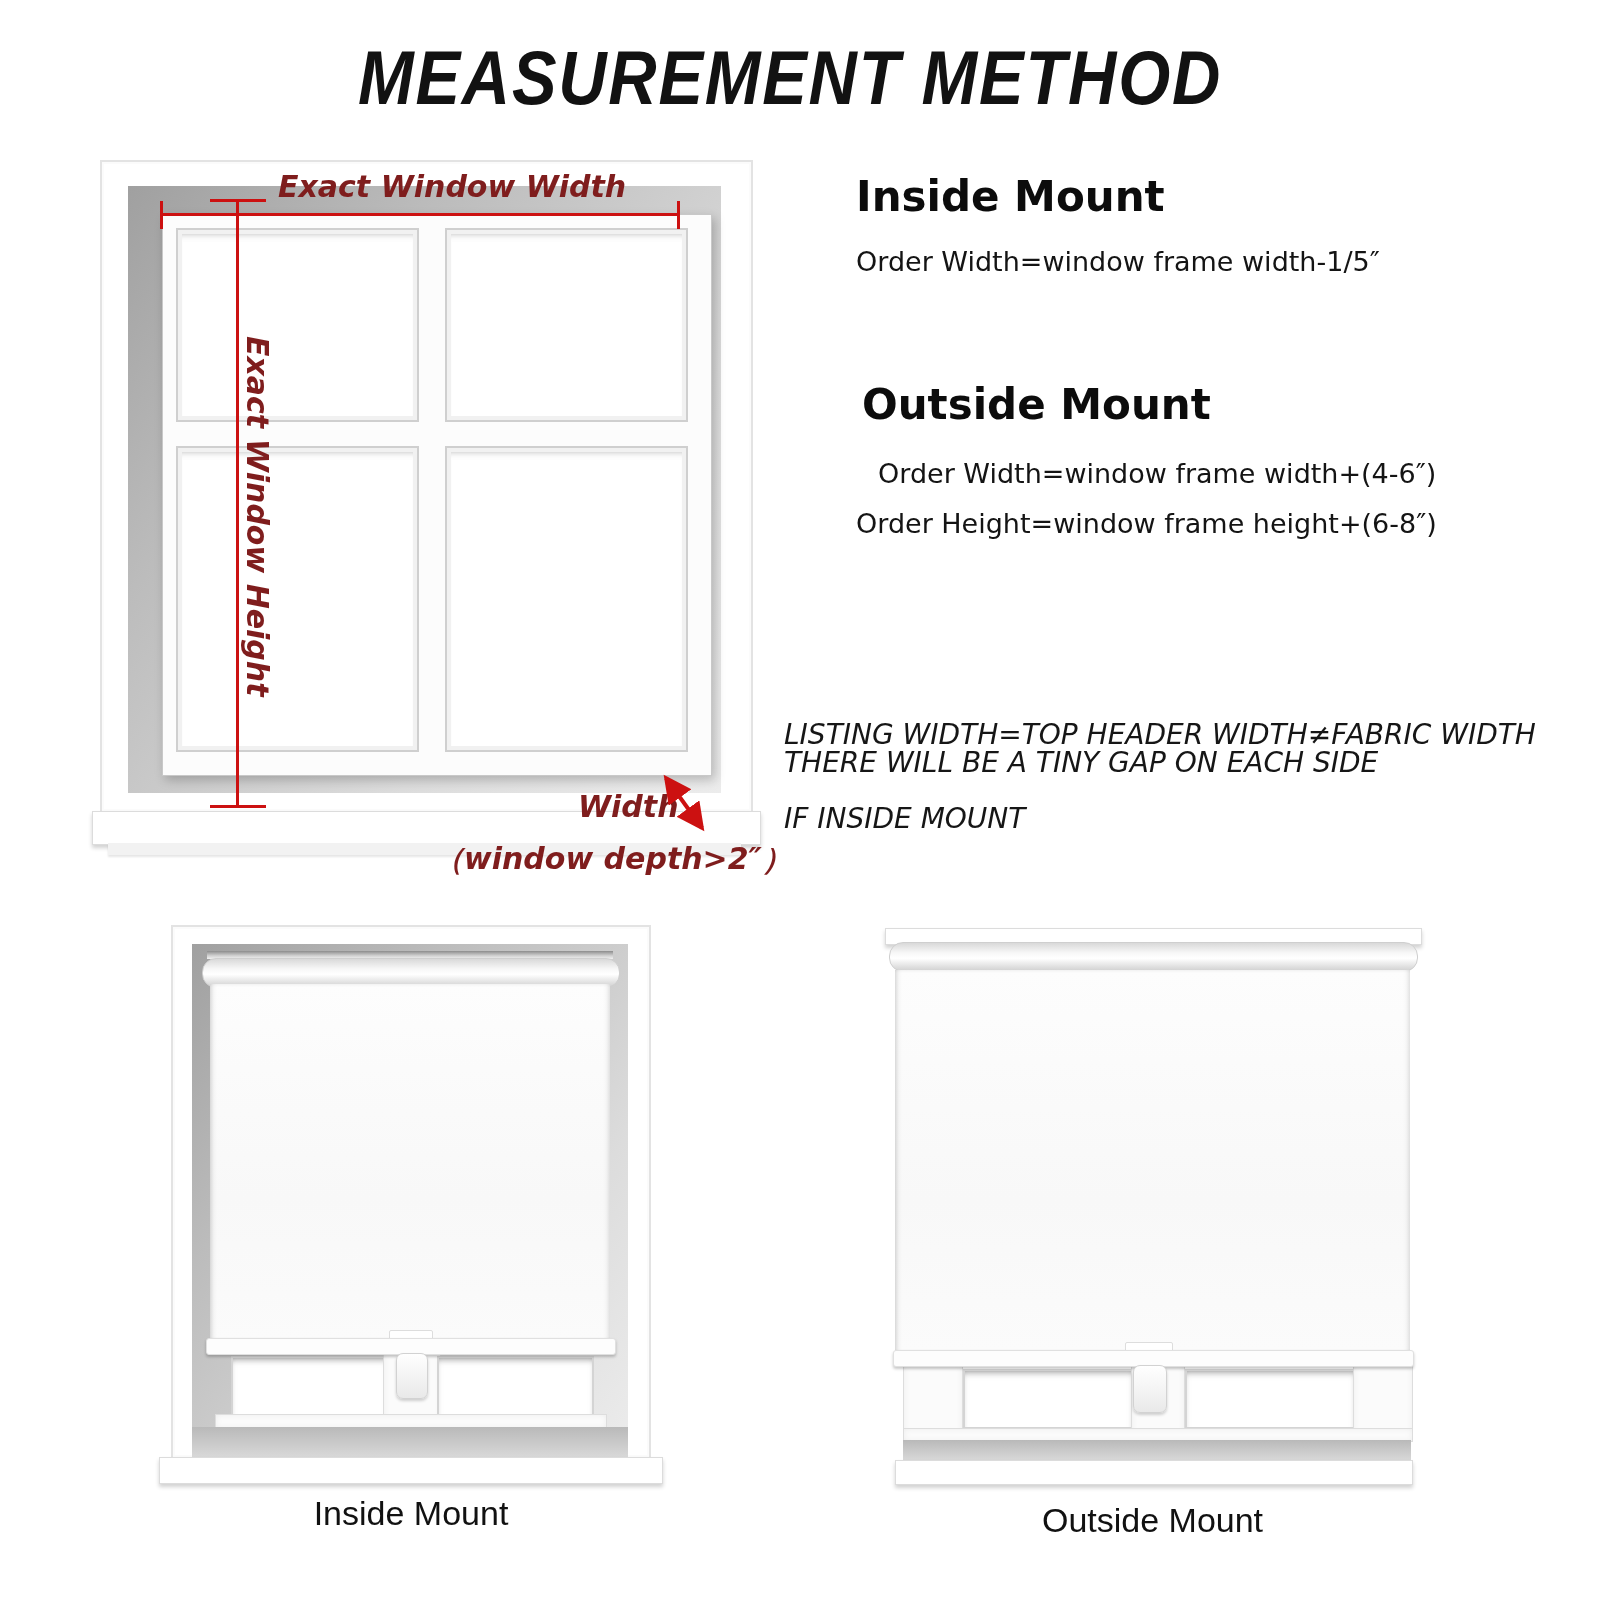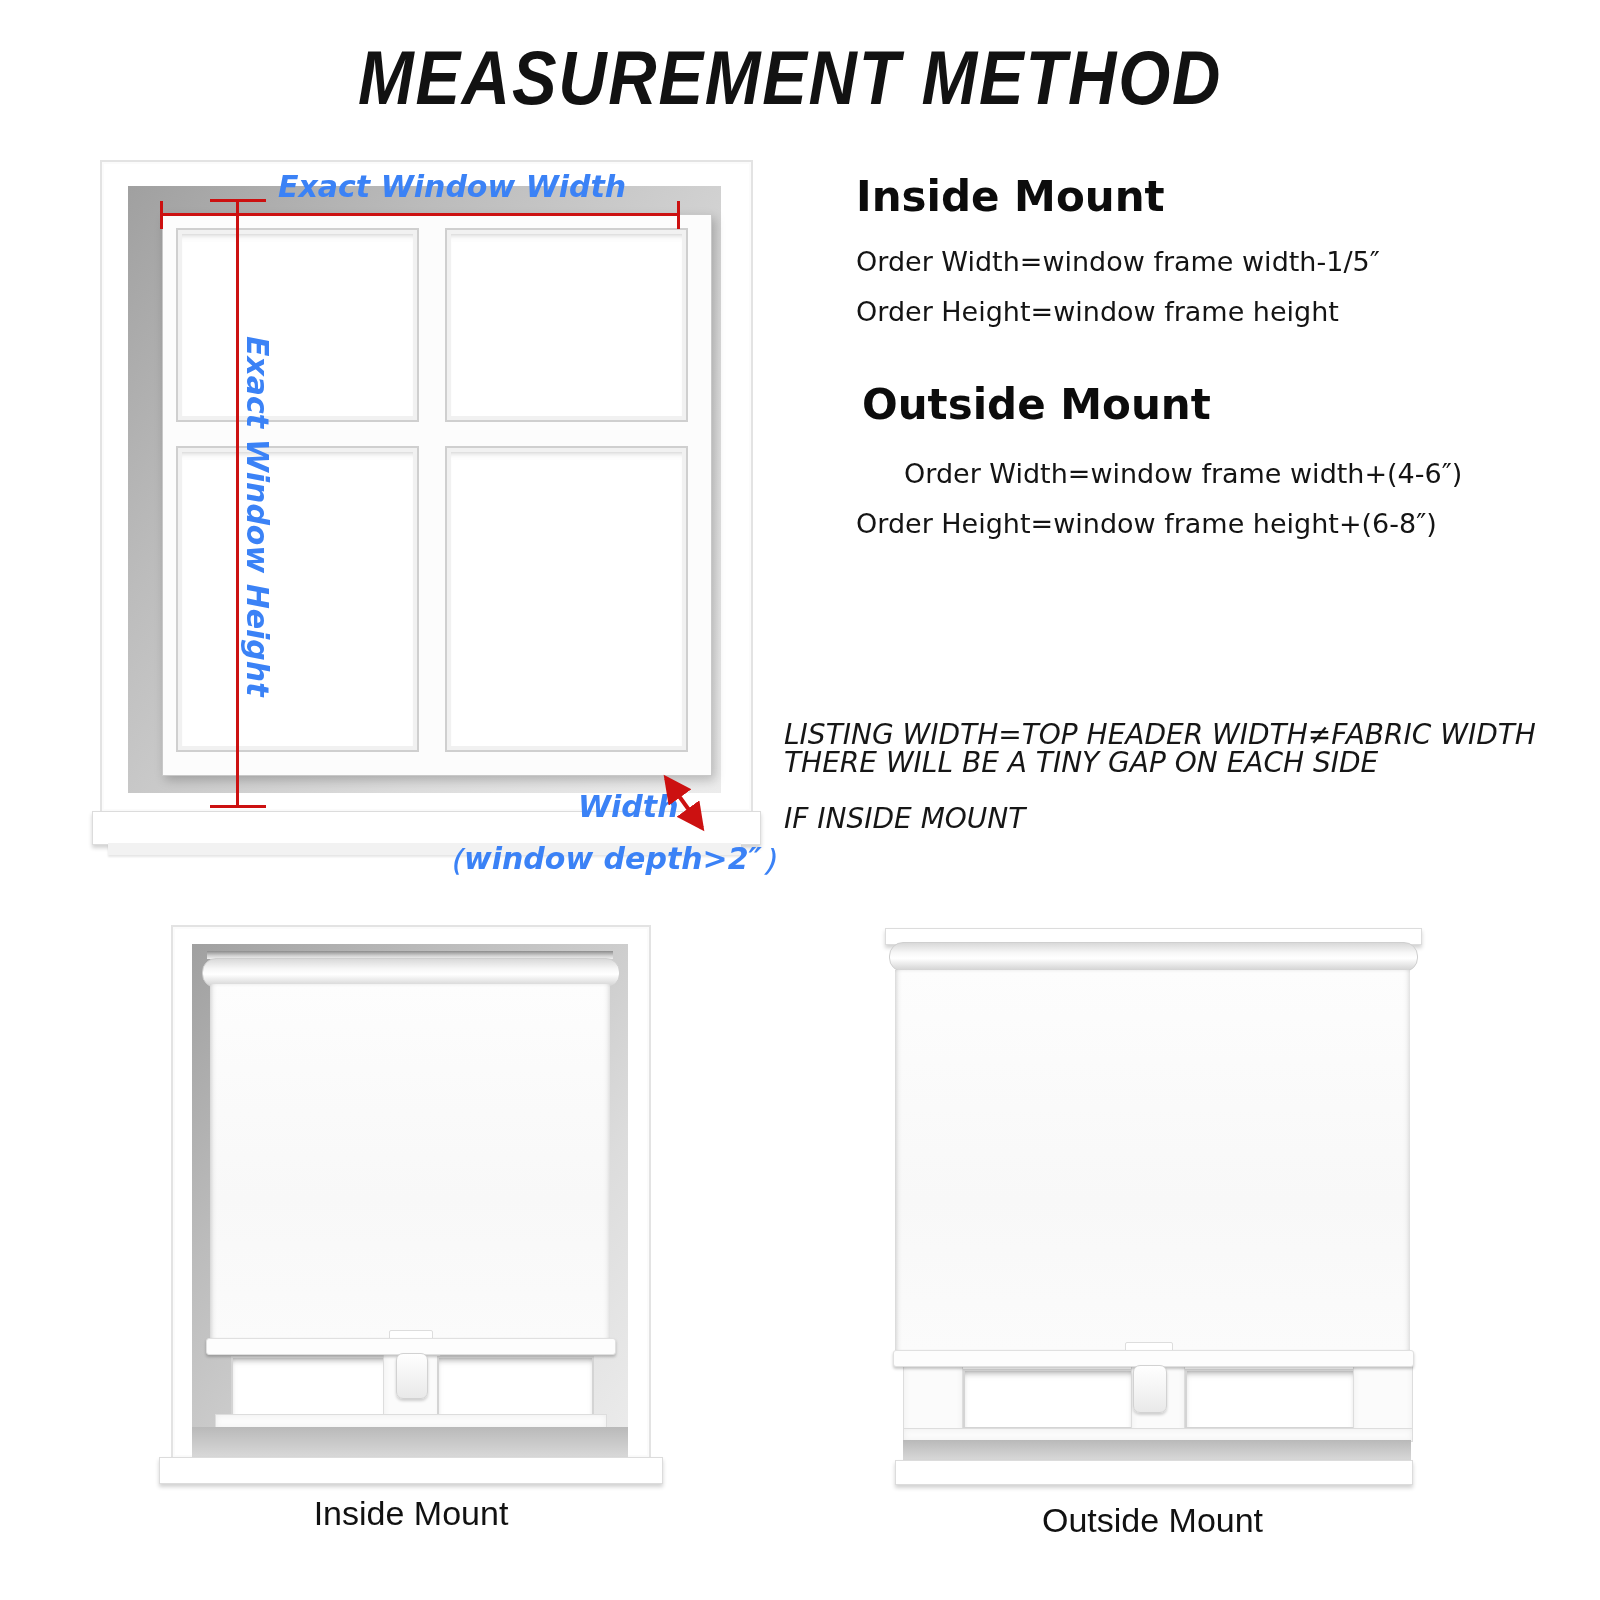--- a/index.html
+++ b/index.html
@@ -12,21 +12,21 @@
          font:italic 700 76px "Liberation Sans",sans-serif;letter-spacing:2px;color:#121212;
          transform:scaleX(.88);transform-origin:50% 50%;}
 
   
   .h-mount{font:700 42px "DejaVu Sans","Liberation Sans",sans-serif;color:#0c0c0c;white-space:nowrap;line-height:1;}
   .order-line{font:400 27px "DejaVu Sans","Liberation Sans",sans-serif;color:#141414;white-space:nowrap;line-height:1.15;}
   .attn-h{font:italic 700 42px "DejaVu Sans","Liberation Sans",sans-serif;color:#c9a71d;white-space:nowrap;line-height:1;letter-spacing:1px;}
   .attn-line{font:italic 400 28px "DejaVu Sans","Liberation Sans",sans-serif;color:#161616;white-space:nowrap;line-height:1.1;}
 
   
-  .red-label{font:italic 700 27px "DejaVu Sans","Liberation Sans",sans-serif;color:#3b82f6;white-space:nowrap;line-height:1;}
+  .red-label{font:italic 700 27px "DejaVu Sans","Liberation Sans",sans-serif;color:#7f1d1d;white-space:nowrap;line-height:1;}
   .red-label.big{font-size:30px;}
   .tickline{position:absolute;background:#cc1111;}
   .wline{position:absolute;height:3px;background:#cc1111;}
   .wline::before,.wline::after{content:"";position:absolute;top:-12px;width:3px;height:28px;background:#cc1111;}
   .wline::before{left:0;}
   .wline::after{right:0;}
   .v-label{writing-mode:vertical-rl;text-orientation:mixed;}
 
   
   .frame{background:#ffffff;border:2px solid #e3e3e3;box-shadow:inset 0 0 0 2px #fbfbfb;}
@@ -90,24 +90,23 @@
           <path d="M0,0 L7,3.5 L0,7 z" fill="#cc1111"></path>
         </marker>
       </defs>
       <line x1="14" y1="10" x2="50" y2="60" stroke="#cc1111" stroke-width="4" marker-start="url(#dep-arrow)" marker-end="url(#dep-arrow)"></line>
     </svg>
     <div class="abs red-label big" style="left:334px;top:684px;">（window depth&gt;2″）</div>
   </div>
 
   <div class="abs h-mount" style="left:856px;top:176px;">Inside Mount</div>
   <div class="abs order-line" style="left:856px;top:246px;">Order Width=window frame width-1/5″</div>
-  <div class="abs order-line" style="left:856px;top:296px;">Order Height=window frame height</div>
 
   <div class="abs h-mount" style="left:862px;top:384px;">Outside Mount</div>
-  <div class="abs order-line" style="left:904px;top:458px;">Order Width=window frame width+(4-6″)</div>
+  <div class="abs order-line" style="left:878px;top:458px;">Order Width=window frame width+(4-6″)</div>
   <div class="abs order-line" style="left:856px;top:508px;">Order Height=window frame height+(6-8″)</div>
 
   <div class="abs attn-line" style="left:784px;top:720px;">LISTING WIDTH=TOP HEADER WIDTH≠FABRIC WIDTH</div>
   <div class="abs attn-line" style="left:784px;top:748px;">THERE WILL BE A TINY GAP ON EACH SIDE</div>
   <div class="abs attn-line" style="left:784px;top:804px;">IF INSIDE MOUNT</div>
 
   <div class="abs" style="left:171px;top:925px;width:480px;height:560px;">
     <div class="abs frame" style="left:0;top:0;width:476px;height:530px;"></div>
     <div class="abs recess" style="left:21px;top:19px;width:436px;height:513px;"></div>
 

